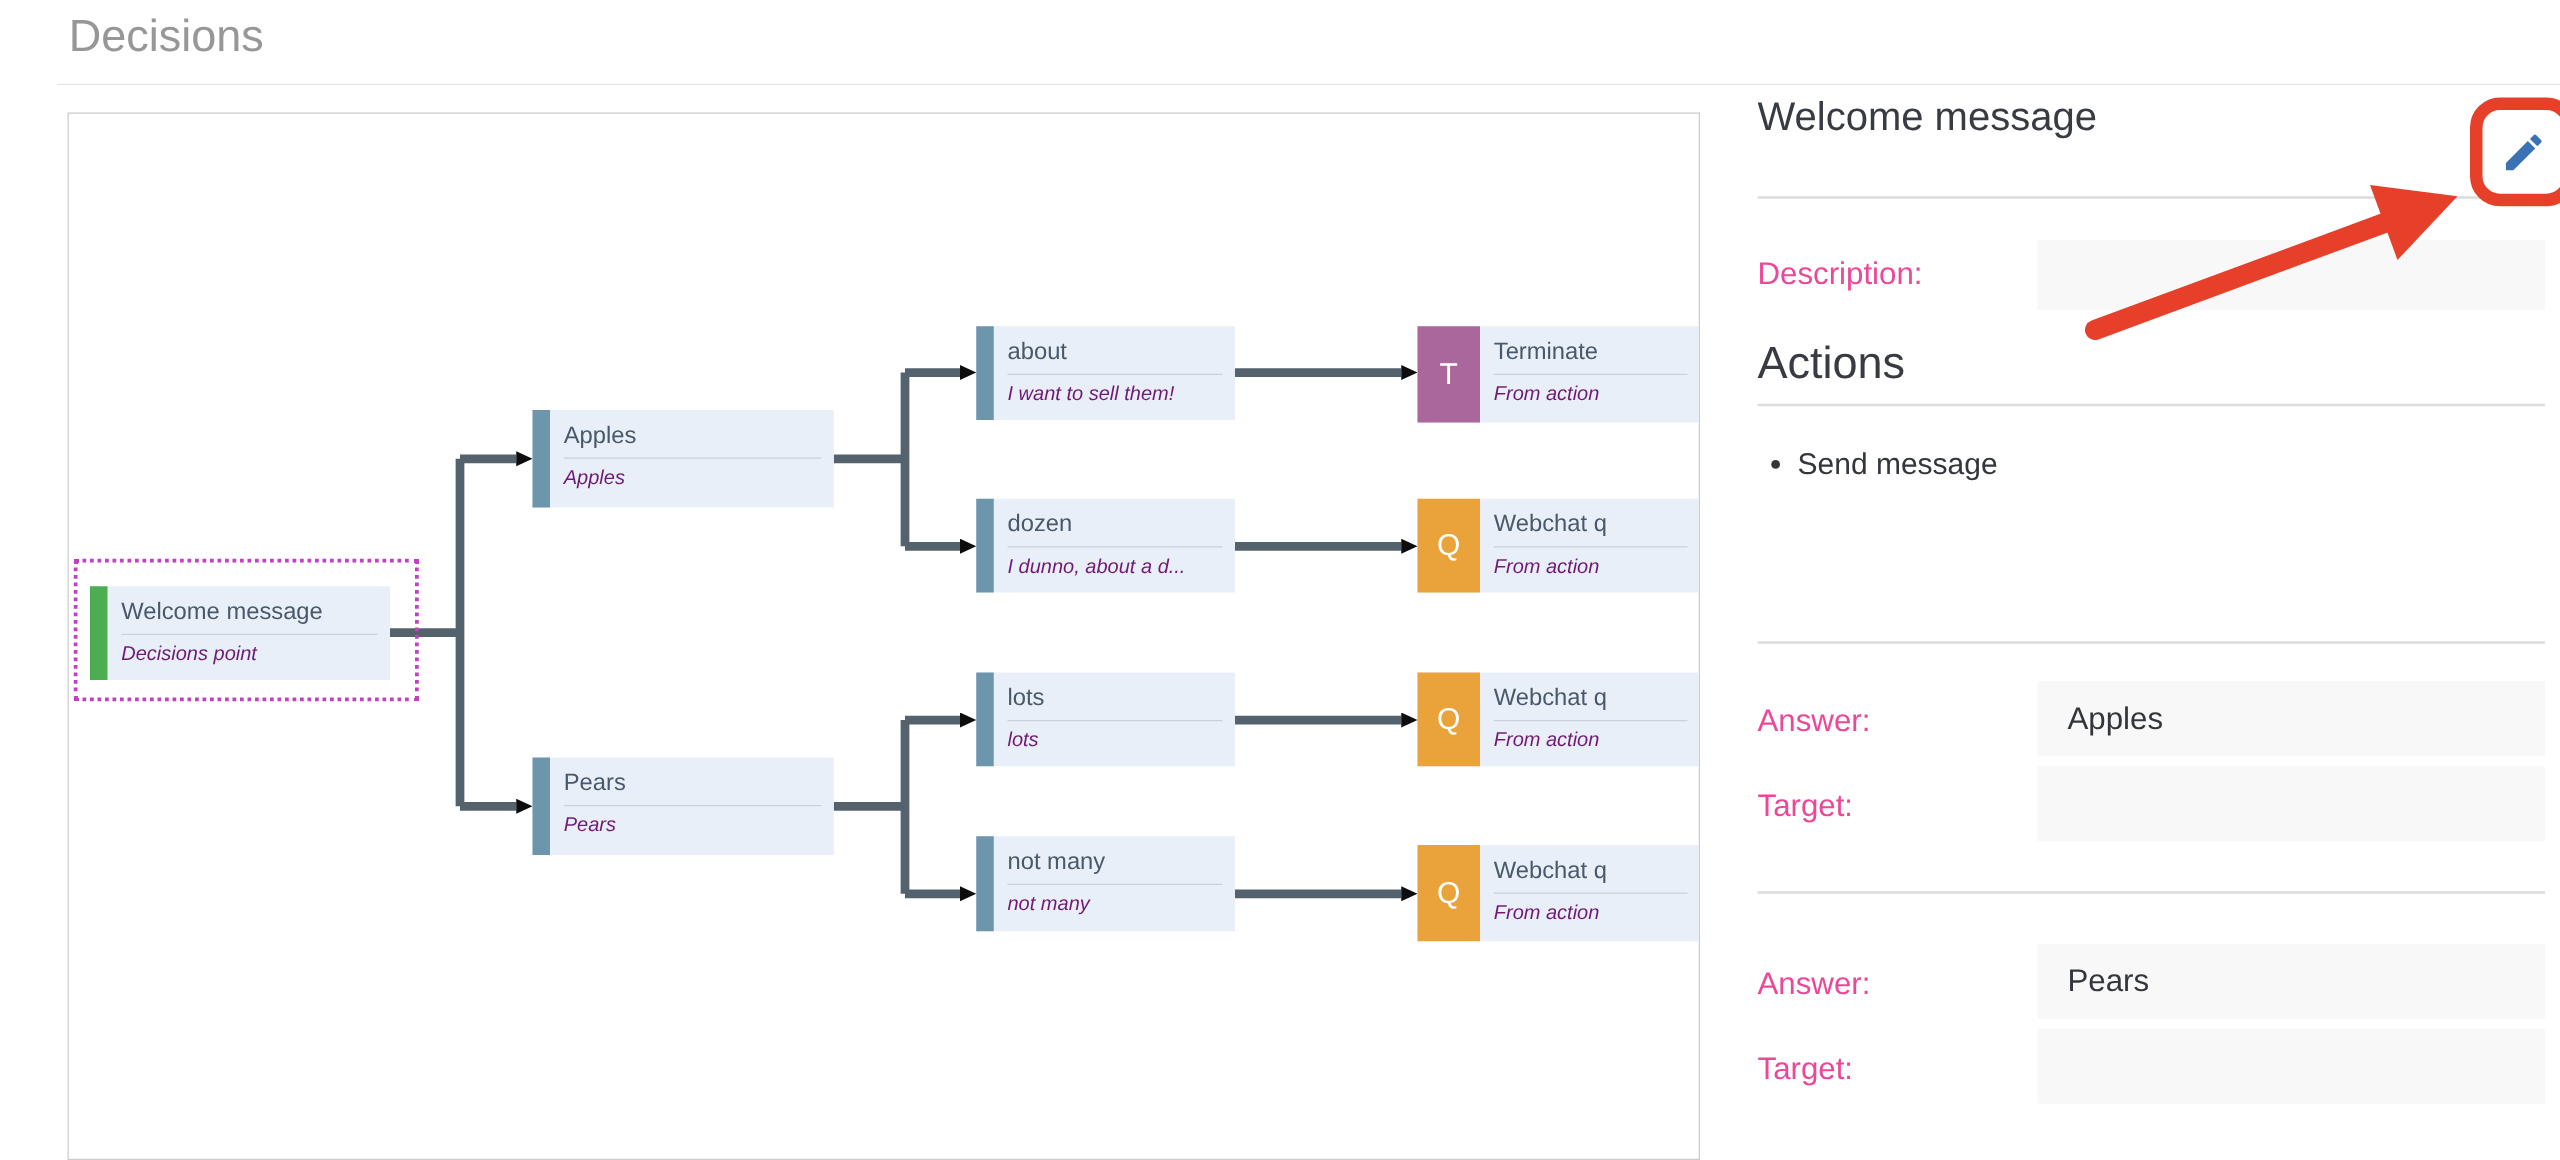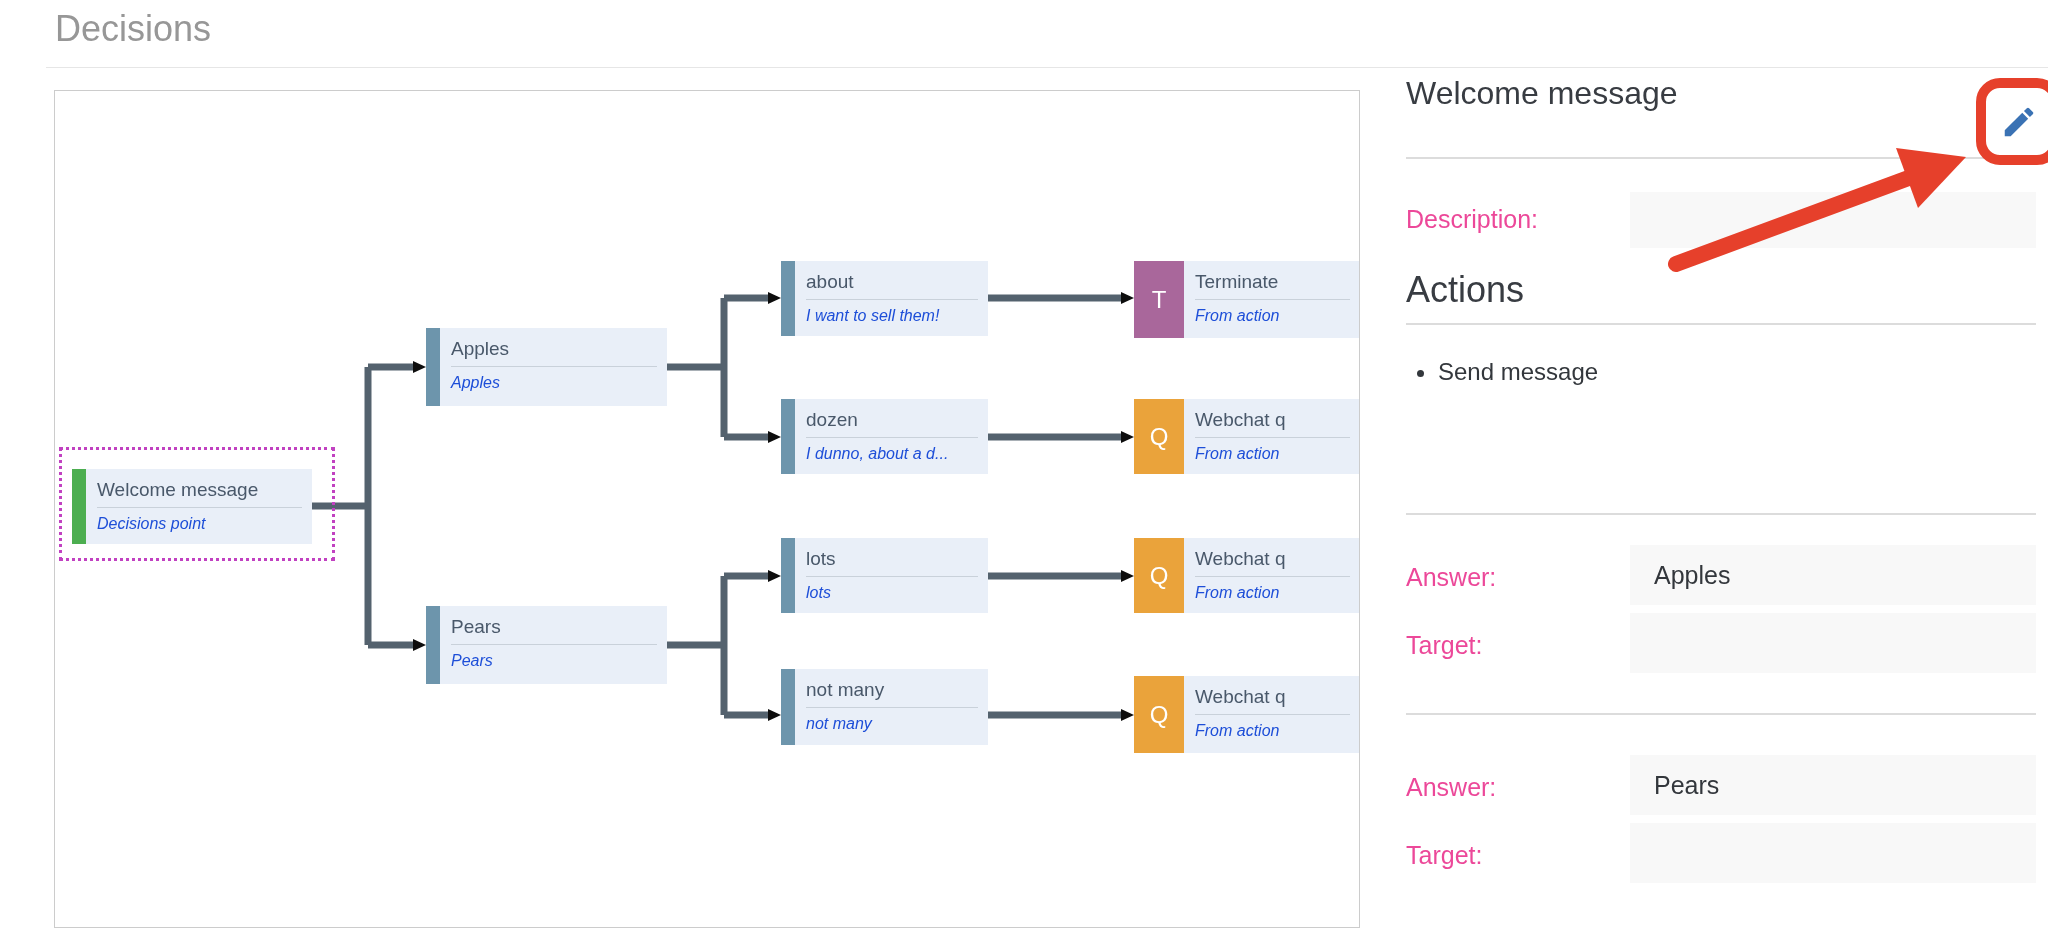--- a/index.html
+++ b/index.html
@@ -20,21 +20,21 @@
   .node .bar { flex:0 0 14px; }
   .bar.green { background:#4cae50; }
   .bar.steel { background:#6d95ac; }
   .node .badge { flex:0 0 50px; display:flex; align-items:center; justify-content:center;
                  color:#fff; font-size:24px; }
   .badge.q { background:#eaa33b; }
   .badge.t { background:#a9679b; }
   .node .nc { flex:1 1 auto; padding:9px 8px 6px 11px; overflow:hidden; }
   .node .nt { font-size:19px; color:#49586a; line-height:24px; white-space:nowrap; }
   .node .ndiv { height:1px; background:#c9d1da; margin:5px 2px 6px 0; }
-  .node .ns { font-size:16px; font-style:italic; color:#1d4ed8; line-height:20px; white-space:nowrap; }
+  .node .ns { font-size:16px; font-style:italic; color:#701a75; line-height:20px; white-space:nowrap; }
 
   .selection-outline { position:absolute; left:4px; top:356px; width:276px; height:114px;
                        border:3px dotted #c141c1; }
 
   
   .n-welcome  { left:17px;   top:378px; width:240px; height:75px; }
   .n-apples   { left:371px;  top:237px; width:241px; height:78px; }
   .n-pears    { left:371px;  top:515px; width:241px; height:78px; }
   .n-sell     { left:726px;  top:170px; width:207px; height:75px; }
   .n-dozen    { left:726px;  top:308px; width:207px; height:75px; }

